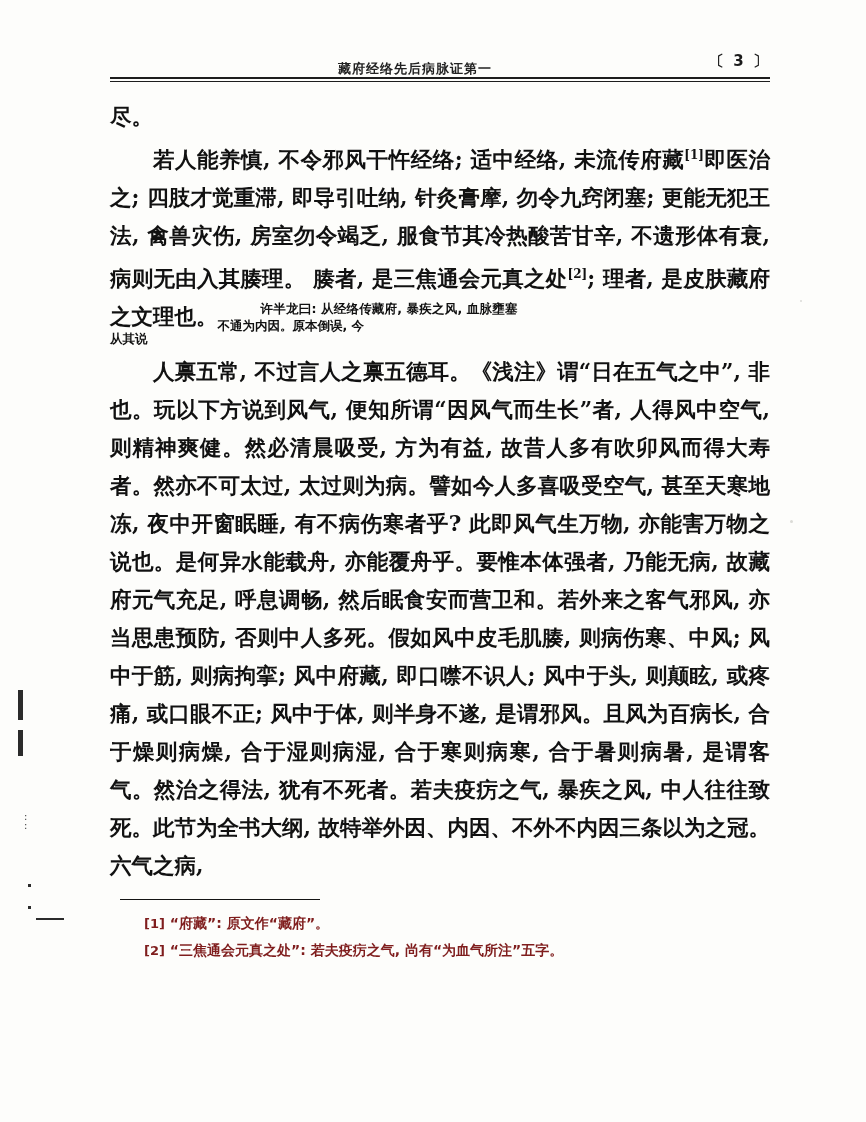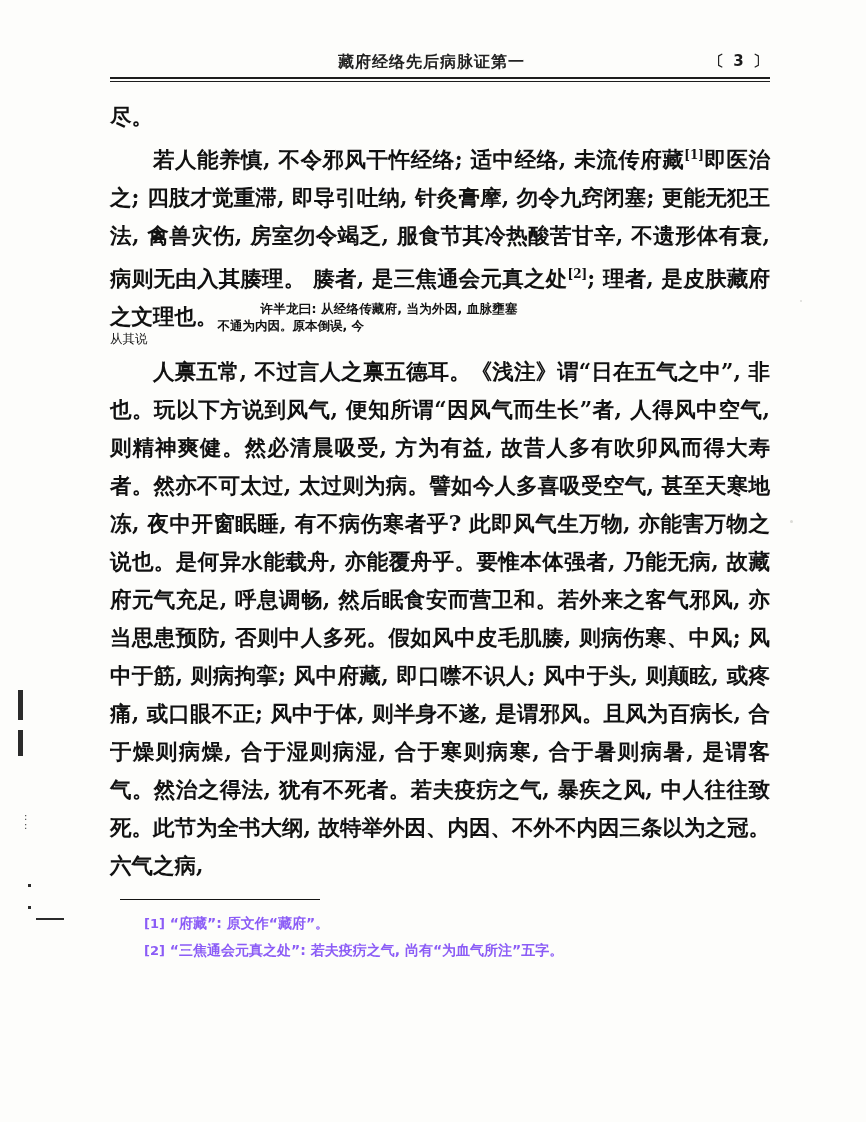--- a/index.html
+++ b/index.html
@@ -31,23 +31,23 @@
     width: 660px;
   }
   
   .runhead {
     position: relative;
     height: 34px;
   }
   .runhead-title {
     position: absolute;
     left: 228px;
-    top: 0px;
+    top: 8px;
     font-family: "DejaVu Sans", sans-serif;
-    font-size: 16px;
+    font-size: 13px;
     font-weight: bold;
     color: #222;
     letter-spacing: 1px;
     white-space: nowrap;
   }
   .runhead-page {
     position: absolute;
     right: 0px;
     top: 0px;
     font-size: 15px;
@@ -99,39 +99,39 @@
     font-weight: 600;
     color: #111;
     width: 300px;
     text-align: justify;
     letter-spacing: 0px;
   }
   .note-tail {
     font-family: "DejaVu Sans", sans-serif;
     font-size: 12.5px;
     line-height: 17px;
-    font-weight: 400;
+    font-weight: 700;
     color: #111;
     margin-top: -6px;
     margin-bottom: 6px;
   }
   
   .footnote-rule {
     margin-top: 14px;
     margin-left: 10px;
     width: 200px;
     border-top: 1.5px solid #141414;
   }
   .footnotes {
     margin-top: 10px;
     margin-left: 34px;
     font-family: "DejaVu Sans", sans-serif;
     font-size: 14px;
     line-height: 26px;
-    color: #8b5cf6;
+    color: #7f1d1d;
     font-weight: 600;
   }
   .fn-line { white-space: nowrap; }
   .fn-num { font-size: 13px; }
   
   .margin-mark {
     position: absolute;
     background: #2b2b2b;
   }
   .dotcol {
@@ -163,21 +163,21 @@
       <div class="runhead-page">〔 3 〕</div>
       <div class="runhead-rule"></div>
       <div class="runhead-rule thin"></div>
     </div>
 
     <div class="bodytext">
 
       <div class="para">尽。</div>
 
       <div class="para indent">
-        <span>若人能养慎, 不令邪风干忤经络; 适中经络, 未流传府藏<span class="sup">[1]</span>即医治之; 四肢才觉重滞, 即导引吐纳, 针灸膏摩, 勿令九窍闭塞; 更能无犯王法, 禽兽灾伤, 房室勿令竭乏, 服食节其冷热酸苦甘辛, 不遗形体有衰, 病则无由入其腠理。 腠者, 是三焦通会元真之处<span class="sup">[2]</span>; 理者, 是皮肤藏府之文理也。</span><span class="inline-note">许半龙曰: 从经络传藏府, 当为外因, 血脉壅塞不通为内因。原本倒误, 今</span>
+        <span>若人能养慎, 不令邪风干忤经络; 适中经络, 未流传府藏<span class="sup">[1]</span>即医治之; 四肢才觉重滞, 即导引吐纳, 针灸膏摩, 勿令九窍闭塞; 更能无犯王法, 禽兽灾伤, 房室勿令竭乏, 服食节其冷热酸苦甘辛, 不遗形体有衰, 病则无由入其腠理。 腠者, 是三焦通会元真之处<span class="sup">[2]</span>; 理者, 是皮肤藏府之文理也。</span><span class="inline-note">许半龙曰: 从经络传藏府, 暴疾之风, 血脉壅塞不通为内因。原本倒误, 今</span>
       </div>
 
       <div class="note-tail">从其说</div>
 
       <div class="para indent" style="margin-top:6px;">人禀五常, 不过言人之禀五德耳。《浅注》谓“日在五气之中”, 非也。玩以下方说到风气, 便知所谓“因风气而生长”者, 人得风中空气, 则精神爽健。然必清晨吸受, 方为有益, 故昔人多有吹卯风而得大寿者。然亦不可太过, 太过则为病。譬如今人多喜吸受空气, 甚至天寒地冻, 夜中开窗眠睡, 有不病伤寒者乎? 此即风气生万物, 亦能害万物之说也。是何异水能载舟, 亦能覆舟乎。要惟本体强者, 乃能无病, 故藏府元气充足, 呼息调畅, 然后眠食安而营卫和。若外来之客气邪风, 亦当思患预防, 否则中人多死。假如风中皮毛肌腠, 则病伤寒、中风; 风中于筋, 则病拘挛; 风中府藏, 即口噤不识人; 风中于头, 则颠眩, 或疼痛, 或口眼不正; 风中于体, 则半身不遂, 是谓邪风。且风为百病长, 合于燥则病燥, 合于湿则病湿, 合于寒则病寒, 合于暑则病暑, 是谓客气。然治之得法, 犹有不死者。若夫疫疠之气, 暴疾之风, 中人往往致死。此节为全书大纲, 故特举外因、内因、不外不内因三条以为之冠。六气之病,</div>
     </div>
 
     <div class="footnote-rule"></div>
     <div class="footnotes">
       <div class="fn-line">

